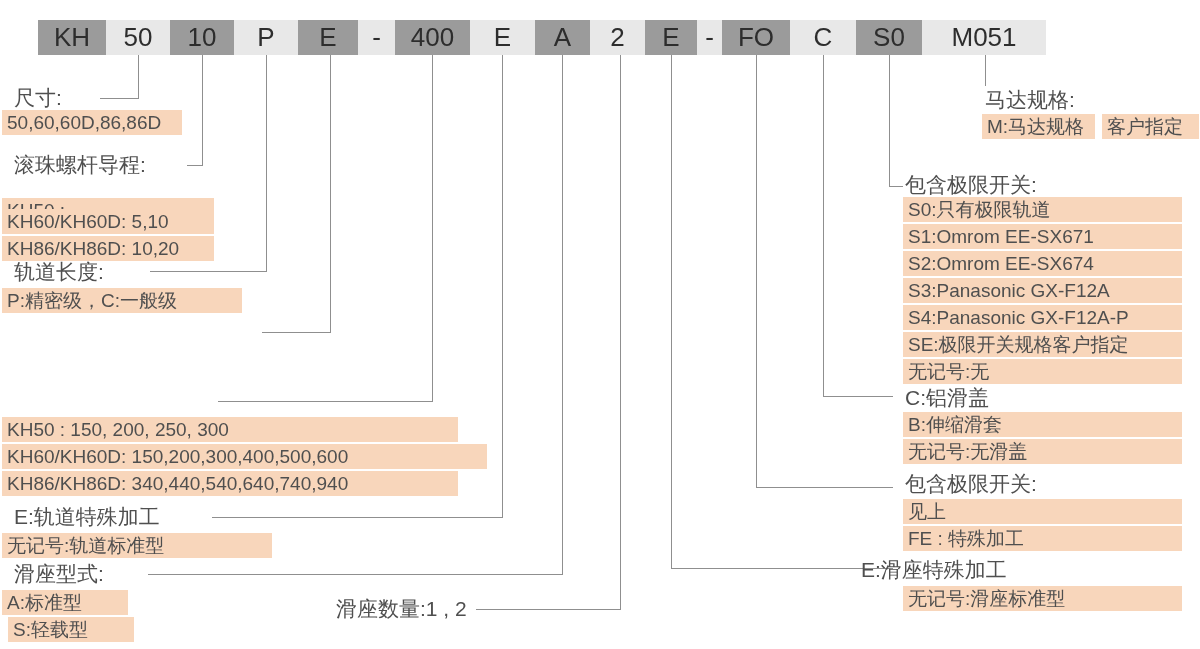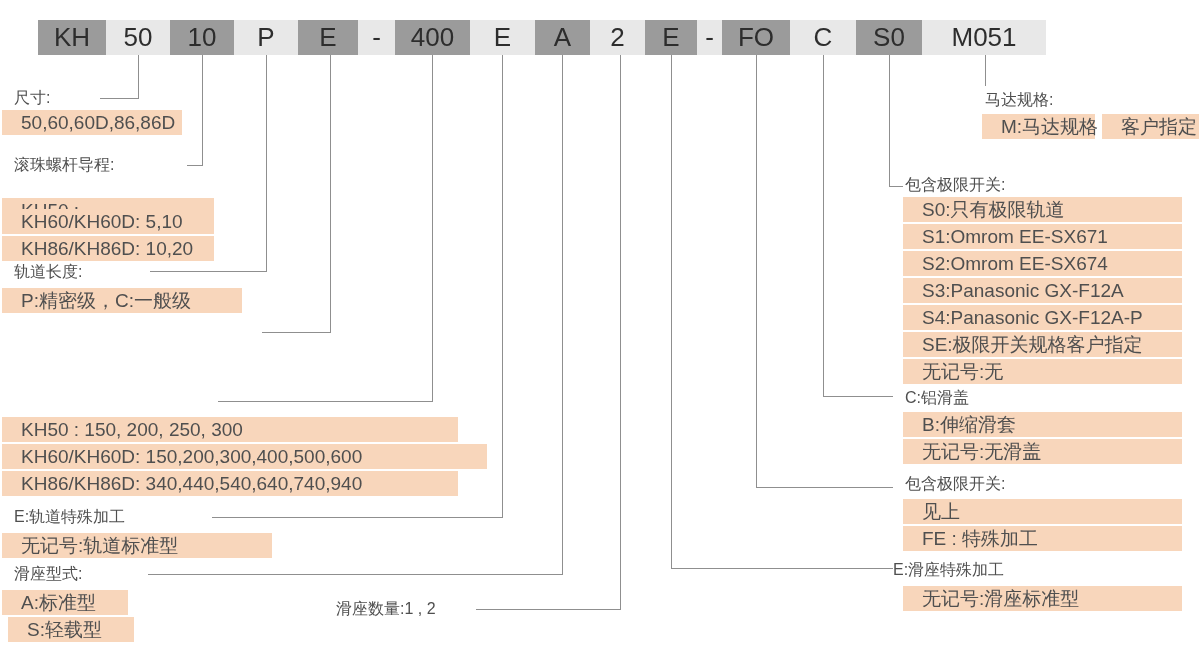--- a/index.html
+++ b/index.html
@@ -15,26 +15,26 @@
     height:35px;font-size:26px;font-weight:500;color:#2d2d2d;
     background:var(--barlight,#e8e8e8);white-space:nowrap;
   }
   .seg:nth-child(odd){background:var(--bardark,#9b9b9b);}
   
   .vline,.hline{position:absolute;background:var(--line,#8f8f8f);}
   .vline{width:1px;}
   .hline{height:1px;}
   
   .lbl{
-    position:absolute;font-size:16px;line-height:24px;white-space:nowrap;
+    position:absolute;font-size:21px;line-height:24px;white-space:nowrap;
     color:var(--text,#4f4f4f);
   }
   .opt{
     position:absolute;height:25px;line-height:25px;font-size:19px;
-    padding-left:19px;white-space:nowrap;box-sizing:border-box;
+    padding-left:5px;white-space:nowrap;box-sizing:border-box;
     background:var(--highlight,#f8d6bb);color:var(--text,#4f4f4f);
   }
 </style>
 </head>
 <body>
 
 <div id="stage">
 
   <div id="codebar">
     <span class="seg" style="width:68px">KH</span>
@@ -120,16 +120,16 @@
   <div class="opt" style="left:903px;top:359px;width:279px">无记号:无</div>
 
   <div class="lbl" style="left:905px;top:386px">C:铝滑盖</div>
   <div class="opt" style="left:903px;top:412px;width:279px">B:伸缩滑套</div>
   <div class="opt" style="left:903px;top:439px;width:279px">无记号:无滑盖</div>
 
   <div class="lbl" style="left:905px;top:472px">包含极限开关:</div>
   <div class="opt" style="left:903px;top:499px;width:279px">见上</div>
   <div class="opt" style="left:903px;top:526px;width:279px">FE : 特殊加工</div>
 
-  <div class="lbl" style="left:893px;top:558px">E:滑座特殊加工</div>
+  <div class="lbl" style="left:861px;top:558px">E:滑座特殊加工</div>
   <div class="opt" style="left:903px;top:586px;width:279px">无记号:滑座标准型</div>
 
 </div>
 
 </body></html>

